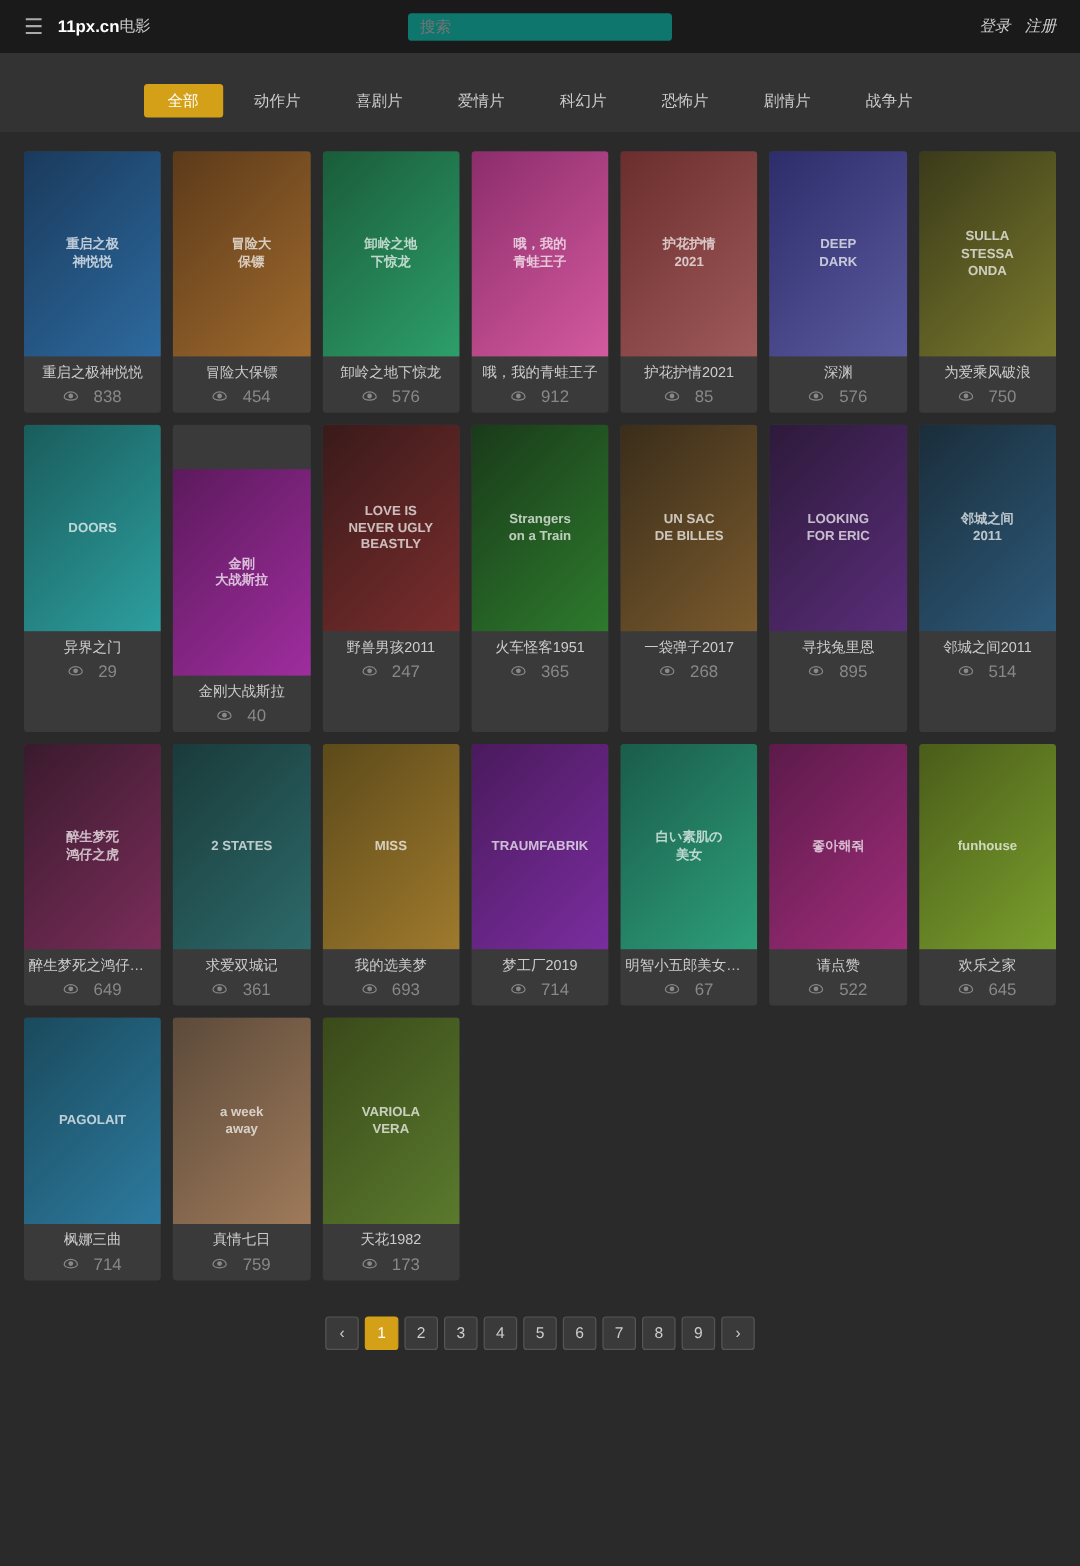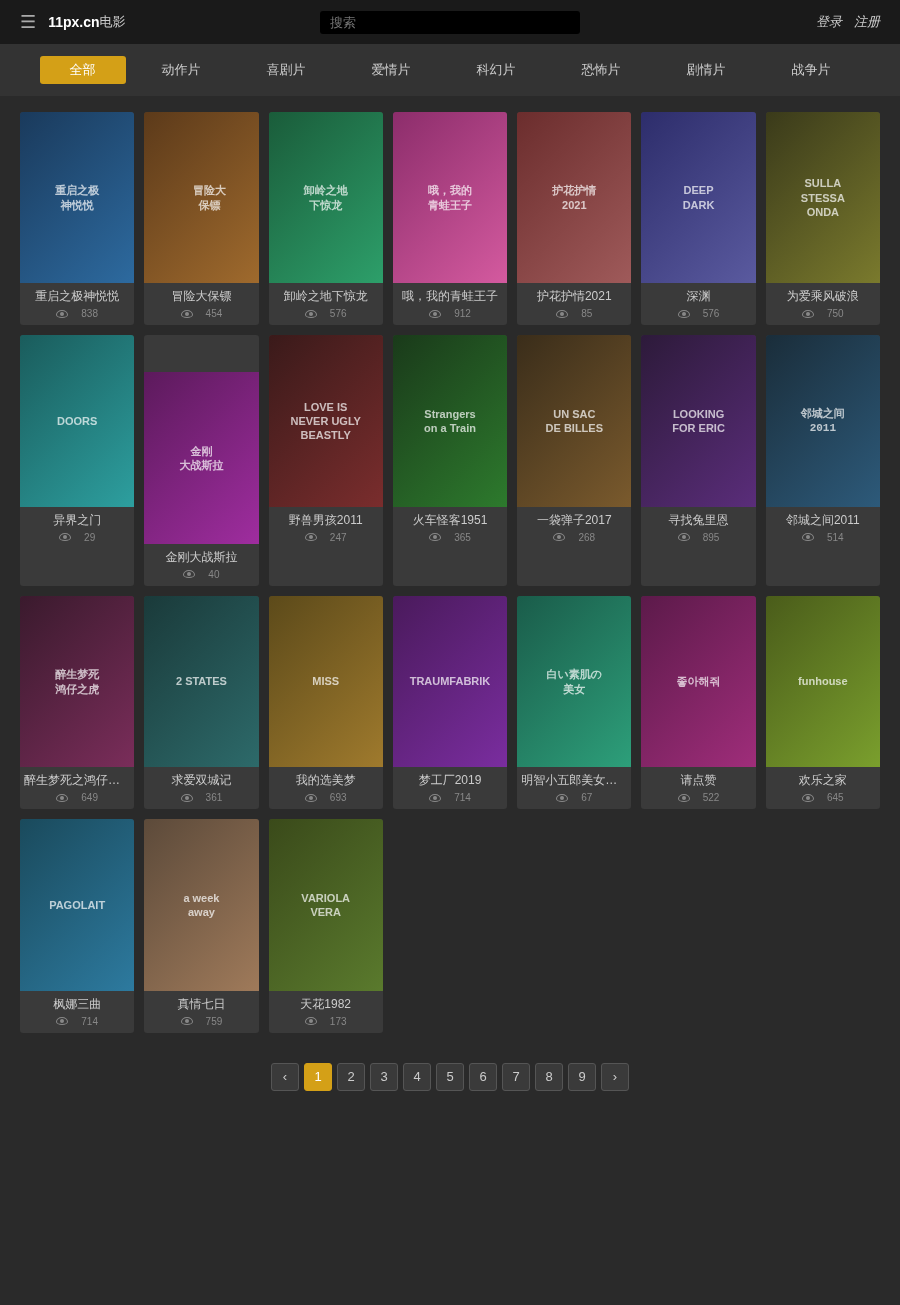--- a/index.html
+++ b/index.html
@@ -36,26 +36,26 @@
       font-size: 13px;
       margin-right: 20px;
       cursor: pointer;
     }
     .header-search {
       position: absolute;
       left: 50%;
       transform: translateX(-50%);
     }
     .header-search input {
-      background: #000000;
+      background: #0f766e;
       border: none;
       border-radius: 3px;
       color: #ccc;
       padding: 4px 30px 4px 10px;
-      width: 260px;
+      width: 220px;
       font-size: 13px;
       outline: none;
     }
     .header-right {
       margin-left: auto;
       display: flex;
       gap: 12px;
       align-items: flex-end;
       font-style: italic;
     }
@@ -66,27 +66,28 @@
     }
     
     .tabs-bar {
       background: #333;
       display: flex;
       justify-content: center;
       padding: 12px 0;
       gap: 6px;
     }
     .tab-item {
-      padding: 5px 30px;
+      padding: 5px 20px;
       border-radius: 3px;
       cursor: pointer;
       font-size: 13px;
       color: #ccc;
       background: transparent;
       border: none;
+      margin-top: 14px;
     }
     .tab-item.active {
       background: #d4a017;
       color: #fff;
     }
     
     .main {
       padding: 16px 20px;
     }
     
@@ -119,21 +120,21 @@
     .movie-title {
       font-size: 12px;
       color: #ccc;
       text-align: center;
       margin-bottom: 3px;
       white-space: nowrap;
       overflow: hidden;
       text-overflow: ellipsis;
     }
     .movie-views {
-      font-size: 10px;
+      font-size: 14px;
       color: #888;
       text-align: right;
       display: flex;
       align-items: center;
       justify-content: center;
       gap: 13px;
     }
     .eye-icon {
       display: inline-block;
       width: 12px;
@@ -411,21 +412,21 @@
         <div class="movie-info">
           <div class="movie-title">寻找兔里恩</div>
           <div class="movie-views">
             <span class="eye-icon"></span>
             <span>895</span>
           </div>
         </div>
       </div>
       <div class="movie-card">
         <div class="movie-poster poster-14">
-          <div class="poster-text" style="white-space: pre-line; font-family: Liberation Mono, monospace;">邻城之间
+          <div class="poster-text" style="white-space: pre-line;">邻城之间
 2011</div>
         </div>
         <div class="movie-info">
           <div class="movie-title">邻城之间2011</div>
           <div class="movie-views">
             <span class="eye-icon"></span>
             <span>514</span>
           </div>
         </div>
       </div>

